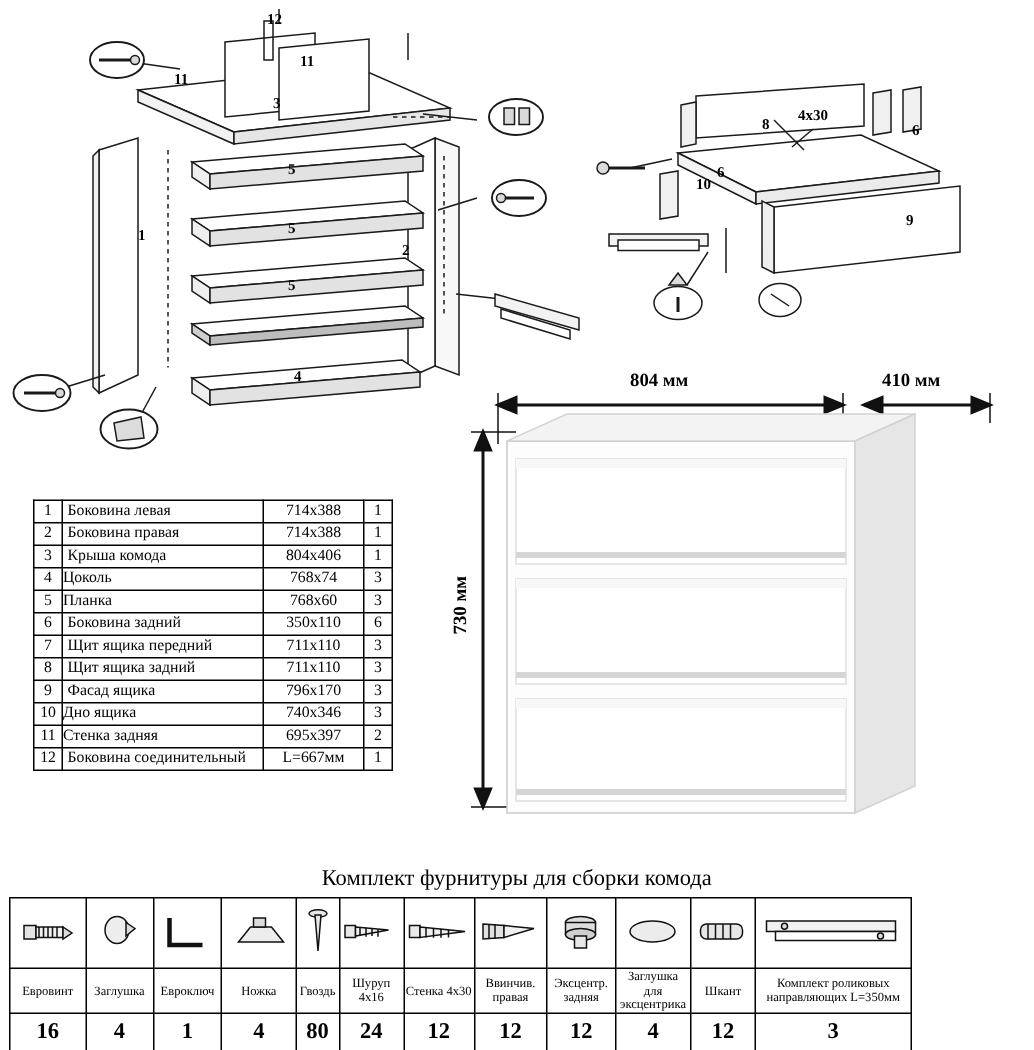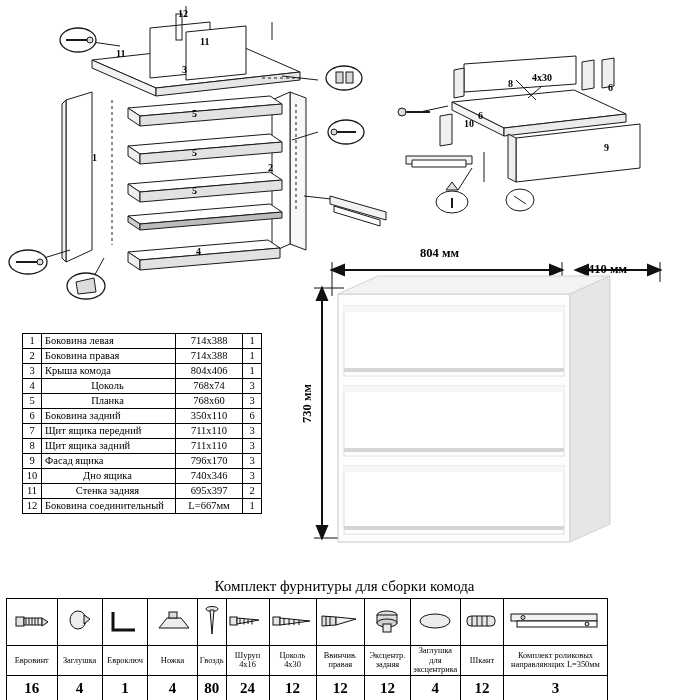--- a/index.html
+++ b/index.html
@@ -11,21 +11,21 @@
     position:relative;
     overflow:hidden;
   }
   .abs{position:absolute;}
   .lbl{position:absolute;font-size:10px;font-weight:bold;font-family:"Liberation Serif",serif;}
   
   #parts-table{position:absolute;left:22px;top:333px;border-collapse:collapse;font-size:10.5px;}
   #parts-table td{border:1px solid #000;padding:0px 2px;height:14px;line-height:14px;}
   #parts-table td.num{width:14px;text-align:center;}
   #parts-table td.name{width:128px;text-align:left;padding-left:3px;}
-  #parts-table td.name.ind{text-align:center;padding-left:0;}
+  #parts-table td.name.ind{padding-left:0;}
   #parts-table td.size{width:62px;text-align:center;}
   #parts-table td.qty{width:14px;text-align:center;}
   
   #hw-title{position:absolute;left:0;top:578px;width:689px;text-align:center;font-size:15px;}
   #hw-table{position:absolute;left:6px;top:598px;border-collapse:collapse;font-size:8.6px;width:602px;}
   #hw-table td{border:1px solid #000;text-align:center;vertical-align:middle;}
   #hw-table tr.icons td{height:44px;}
   #hw-table tr.names td{height:26px;line-height:9.5px;padding:0 1px;font-size:8.4px;}
   #hw-table tr.counts td{height:24px;font-size:15px;font-weight:bold;}
   
@@ -287,21 +287,21 @@
       <path d="M44,124 h220" stroke="#d5d5d5" stroke-width="4" fill="none"></path>
       <path d="M44,204 h220" stroke="#d5d5d5" stroke-width="4" fill="none"></path>
       <path d="M44,282 h220" stroke="#d5d5d5" stroke-width="4" fill="none"></path>
 
       <rect x="44" y="60" width="220" height="6" fill="#f7f7f7"></rect>
       <rect x="44" y="140" width="220" height="6" fill="#f7f7f7"></rect>
       <rect x="44" y="220" width="220" height="6" fill="#f7f7f7"></rect>
     </g>
   </svg>
   <div class="dimtxt" style="left:120px;top:0px;">804 мм</div>
-  <div class="dimtxt" style="left:288px;top:16px;">410 мм</div>
+  <div class="dimtxt" style="left:288px;top:0px;">410 мм</div>
   <div class="dimtxt" style="left:-12px;top:150px;transform:rotate(-90deg);transform-origin:center;">730 мм</div>
 </div>
 
 <div id="hw-title">Комплект фурнитуры для сборки комода</div>
 <table id="hw-table">
   <tbody>
     <tr class="icons">
         <td style="width: 50px;"><span style="display:inline-block"><svg width="36" height="30">
               <g stroke="#111" fill="#e3e3e3">
                 <rect x="2" y="11" width="8" height="9"></rect>
@@ -382,21 +382,21 @@
               </g>
             </svg></span></td>
       </tr>
     <tr class="names">
         <td>Евровинт</td>
         <td>Заглушка</td>
         <td>Евроключ</td>
         <td>Ножка</td>
         <td>Гвоздь</td>
         <td>Шуруп 4х16</td>
-        <td>Цоколь 4х30</td>
+        <td>Стенка 4х30</td>
         <td>Ввинчив. правая</td>
         <td>Эксцентр. задняя</td>
         <td>Заглушка для эксцентрика</td>
         <td>Шкант</td>
         <td>Комплект роликовых направляющих L=350мм</td>
       </tr>
     <tr class="counts">
         <td>16</td>
         <td>4</td>
         <td>1</td>

